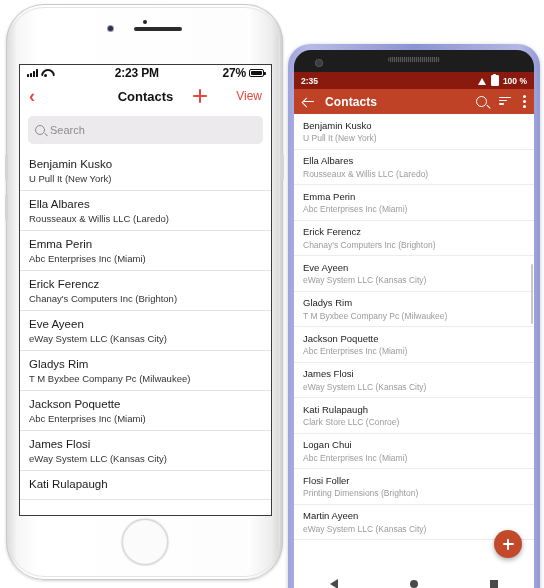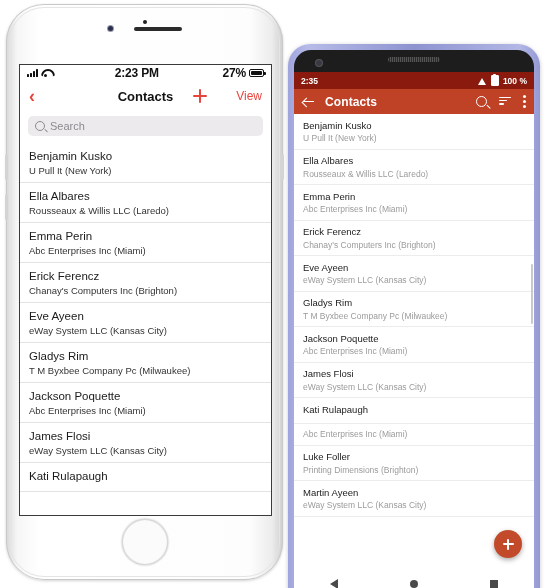--- a/index.html
+++ b/index.html
@@ -96,21 +96,21 @@
     position:relative;width:14px;height:14px;cursor:pointer;
   }
   .ios-plus:before,.ios-plus:after{
     content:"";position:absolute;background:#e8453c;border-radius:1px;
   }
   .ios-plus:before{left:0;top:6px;width:14px;height:2px;}
   .ios-plus:after{left:6px;top:0;width:2px;height:14px;}
   .ios-view{font-size:12px;color:#e8453c;cursor:pointer;}
   .ios-searchwrap{padding:5px 8px 7px 8px;background:#fff;}
   .ios-search{
-    height:20px;background:#eceaec;border-radius:5px;display:flex;align-items:center;
+    height:28px;background:#eceaec;border-radius:5px;display:flex;align-items:center;
     padding:0 7px;gap:5px;
   }
   .ios-mag{
     width:8px;height:8px;border:1.3px solid #8b8b90;border-radius:50%;position:relative;
     flex:none;
   }
   .ios-mag:after{
     content:"";position:absolute;right:-3.5px;bottom:-1.5px;width:4px;height:1.3px;
     background:#8b8b90;transform:rotate(45deg);border-radius:1px;
   }
@@ -390,26 +390,28 @@
         <div class="and-row">
           <div class="nm">Jackson Poquette</div>
           <div class="co">Abc Enterprises Inc (Miami)</div>
         </div>
         <div class="and-row">
           <div class="nm">James Flosi</div>
           <div class="co">eWay System LLC (Kansas City)</div>
         </div>
         <div class="and-row">
           <div class="nm">Kati Rulapaugh</div>
-        </div>
-        <div class="and-row">
+          <div class="co">Clark Store LLC (Conroe)</div>
+        </div>
+        <div class="and-row">
+          <div class="nm">Logan Chui</div>
           <div class="co">Abc Enterprises Inc (Miami)</div>
         </div>
         <div class="and-row">
-          <div class="nm">Luke Foller</div>
+          <div class="nm">Flosi Foller</div>
           <div class="co">Printing Dimensions (Brighton)</div>
         </div>
         <div class="and-row">
           <div class="nm">Martin Ayeen</div>
           <div class="co">eWay System LLC (Kansas City)</div>
         </div>
         <div class="and-scroll"></div>
       </div>
 
       <div class="and-fab"></div>

